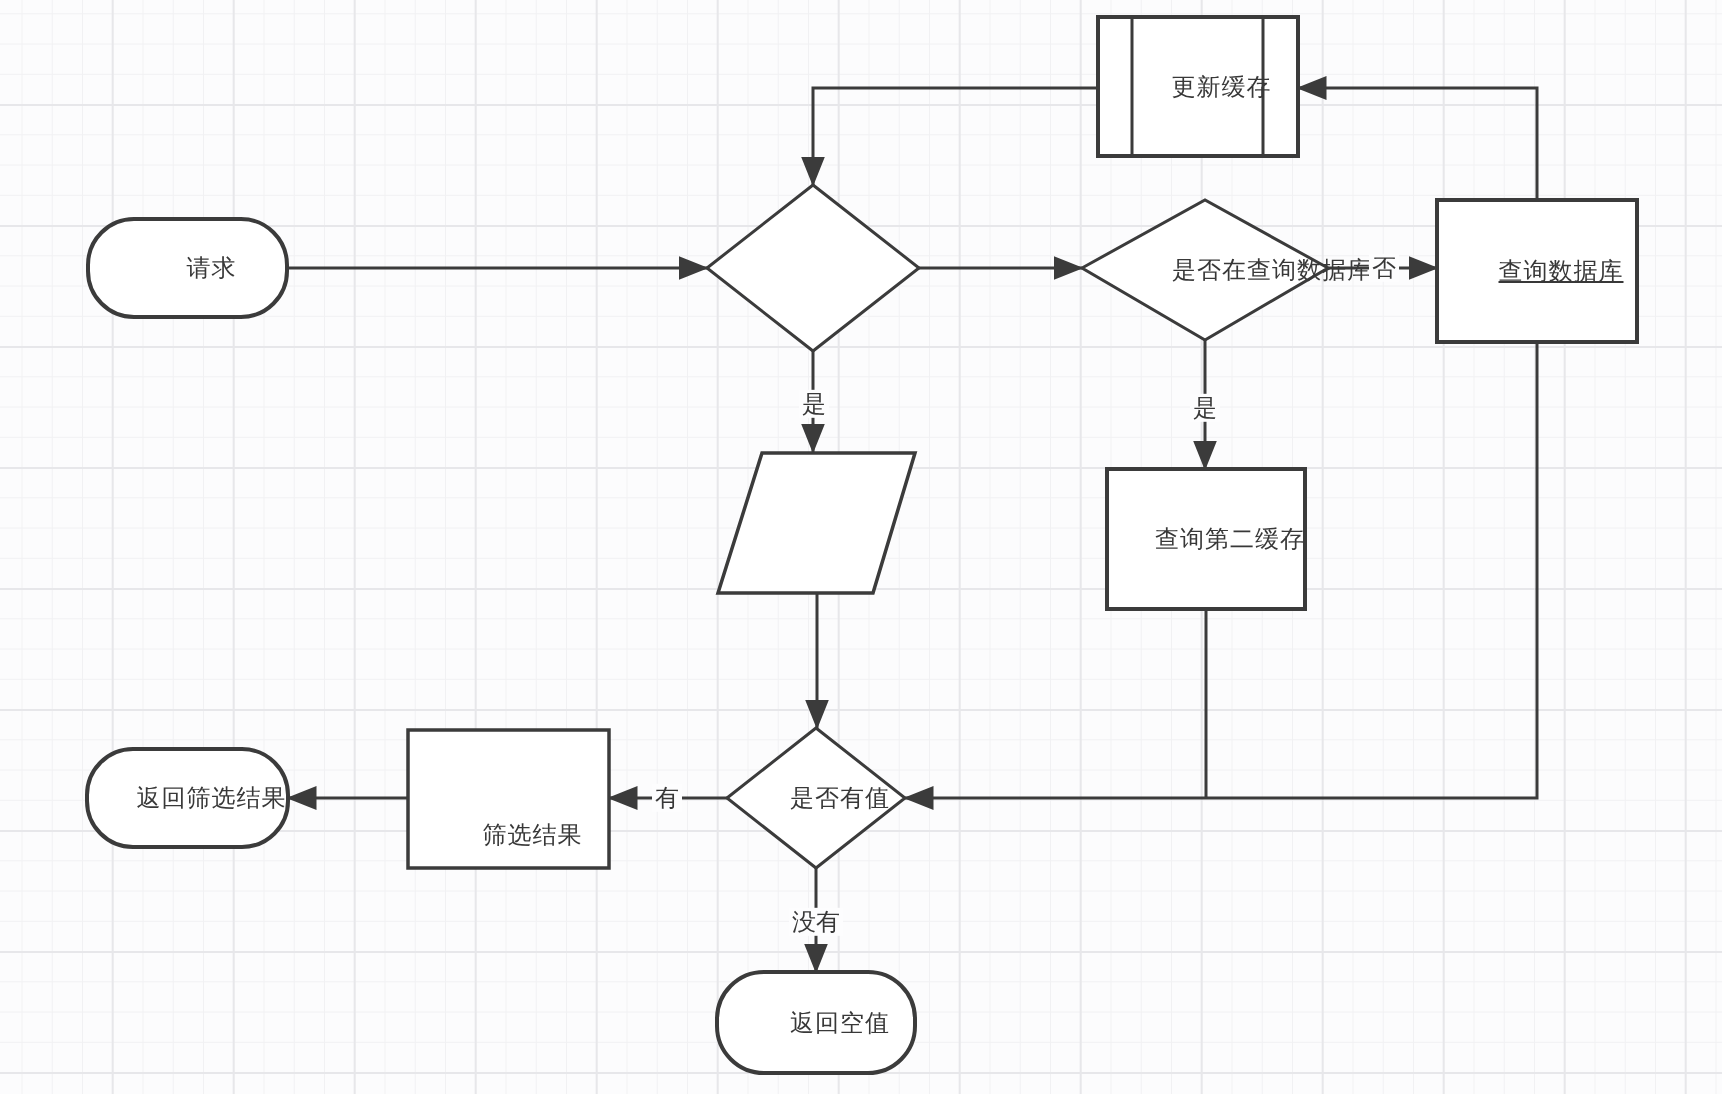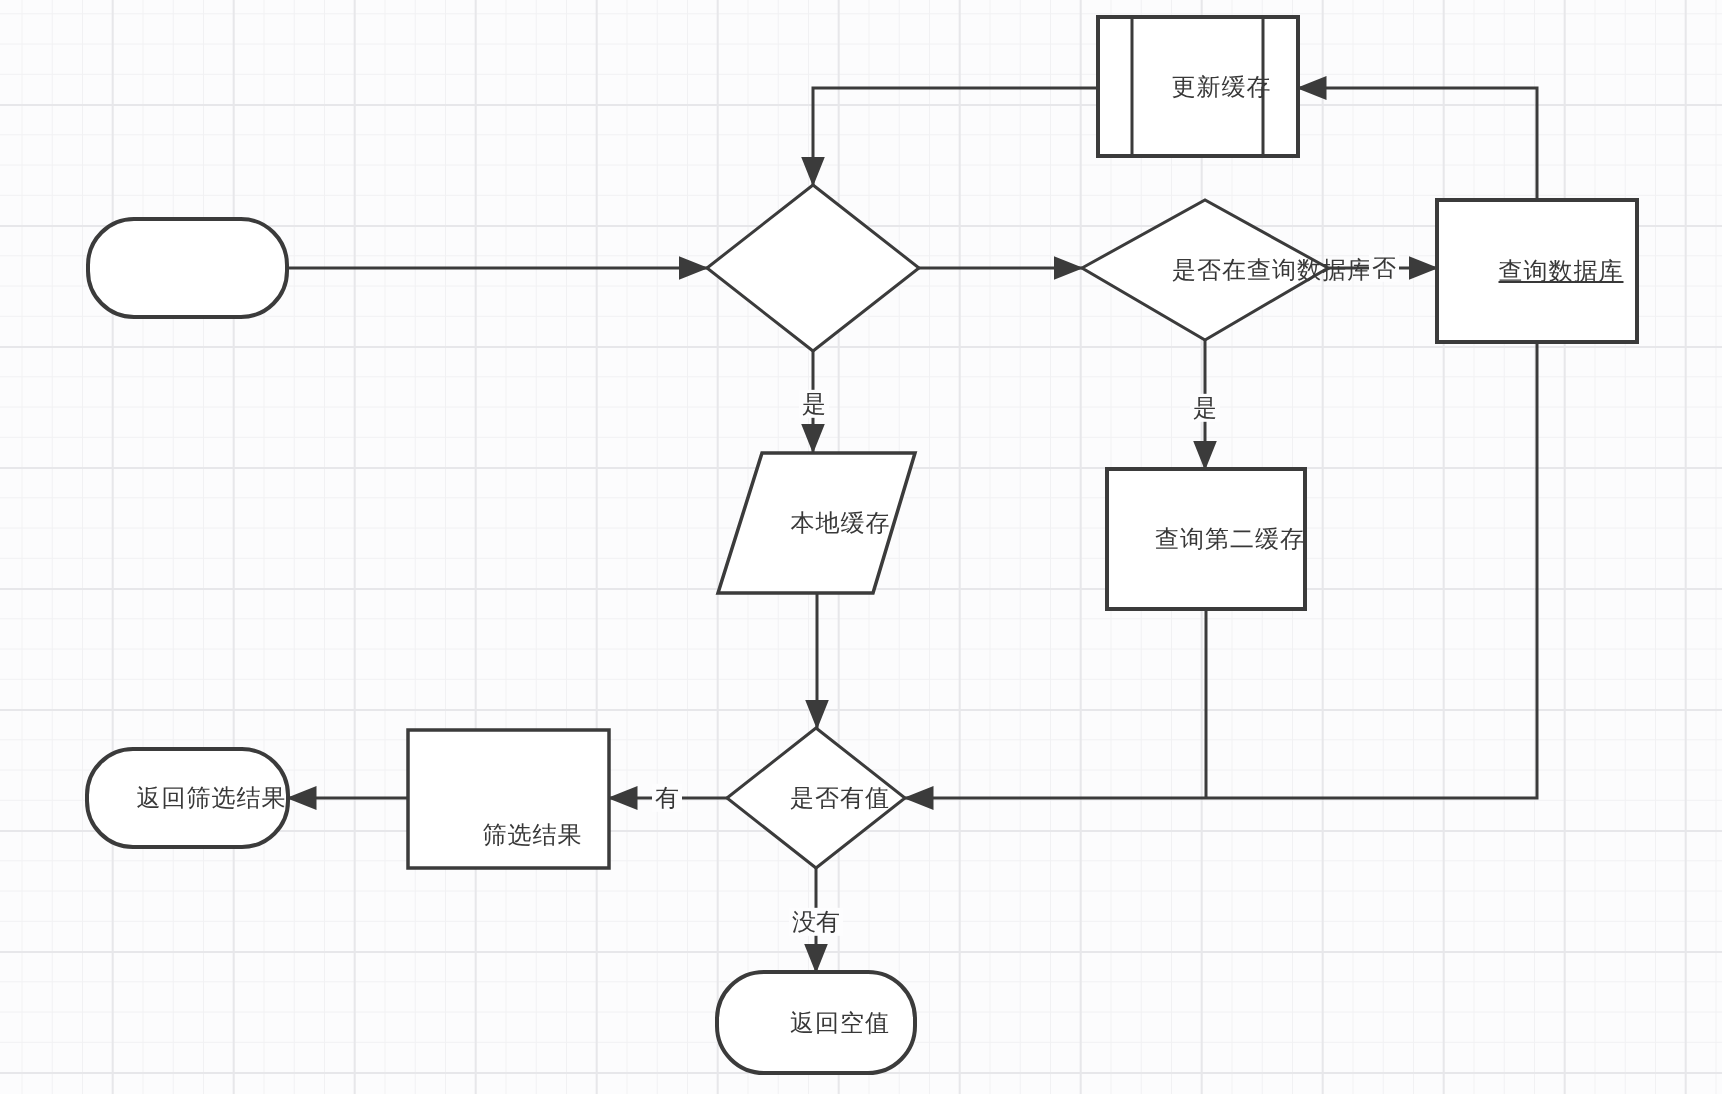--- a/index.html
+++ b/index.html
@@ -100,23 +100,23 @@
 
       <rect x="408" y="730" width="201" height="138" stroke-width="3.5"></rect>
 
       <rect x="87" y="749" width="201" height="98" rx="46" ry="46" stroke-width="4"></rect>
 
       <rect x="717" y="972" width="198" height="101" rx="47" ry="47" stroke-width="4"></rect>
     </g>
   </svg>
 
   <div class="node-label" style="left:1132px; top:17px;  width:131px; height:139px;">更新缓存</div>
+  <div class="node-label" style="left:88px;   top:219px; width:199px; height:98px;">请求</div>
   <div class="node-label" style="left:1082px; top:200px; width:246px; height:140px;padding-left:43px;">是否在查询数据库</div>
   <div class="node-label" style="left:1437px; top:200px; width:200px; height:142px;text-decoration:underline;">查询数据库</div>
-  <div class="node-label" style="left:718px;  top:453px; width:197px; height:140px;">本地缓存</div>
   <div class="node-label" style="left:727px;  top:728px; width:178px; height:140px;">是否有值</div>
   <div class="node-label" style="left:1107px; top:469px; width:198px; height:140px;">查询第二缓存</div>
   <div class="node-label" style="left:408px;  top:752px; width:201px; height:166px;">筛选结果</div>
   <div class="node-label" style="left:717px;  top:972px; width:198px; height:101px;">返回空值</div>
   <div class="node-label" style="left:87px;   top:749px; width:201px; height:98px;">返回筛选结果</div>
 
   <div class="edge-label" style="left:814px;  top:404px;">是</div>
   <div class="edge-label" style="left:1205px; top:408px;">是</div>
   <div class="edge-label" style="left:1384px; top:268px;">否</div>
   <div class="edge-label" style="left:667px;  top:798px;">有</div>

